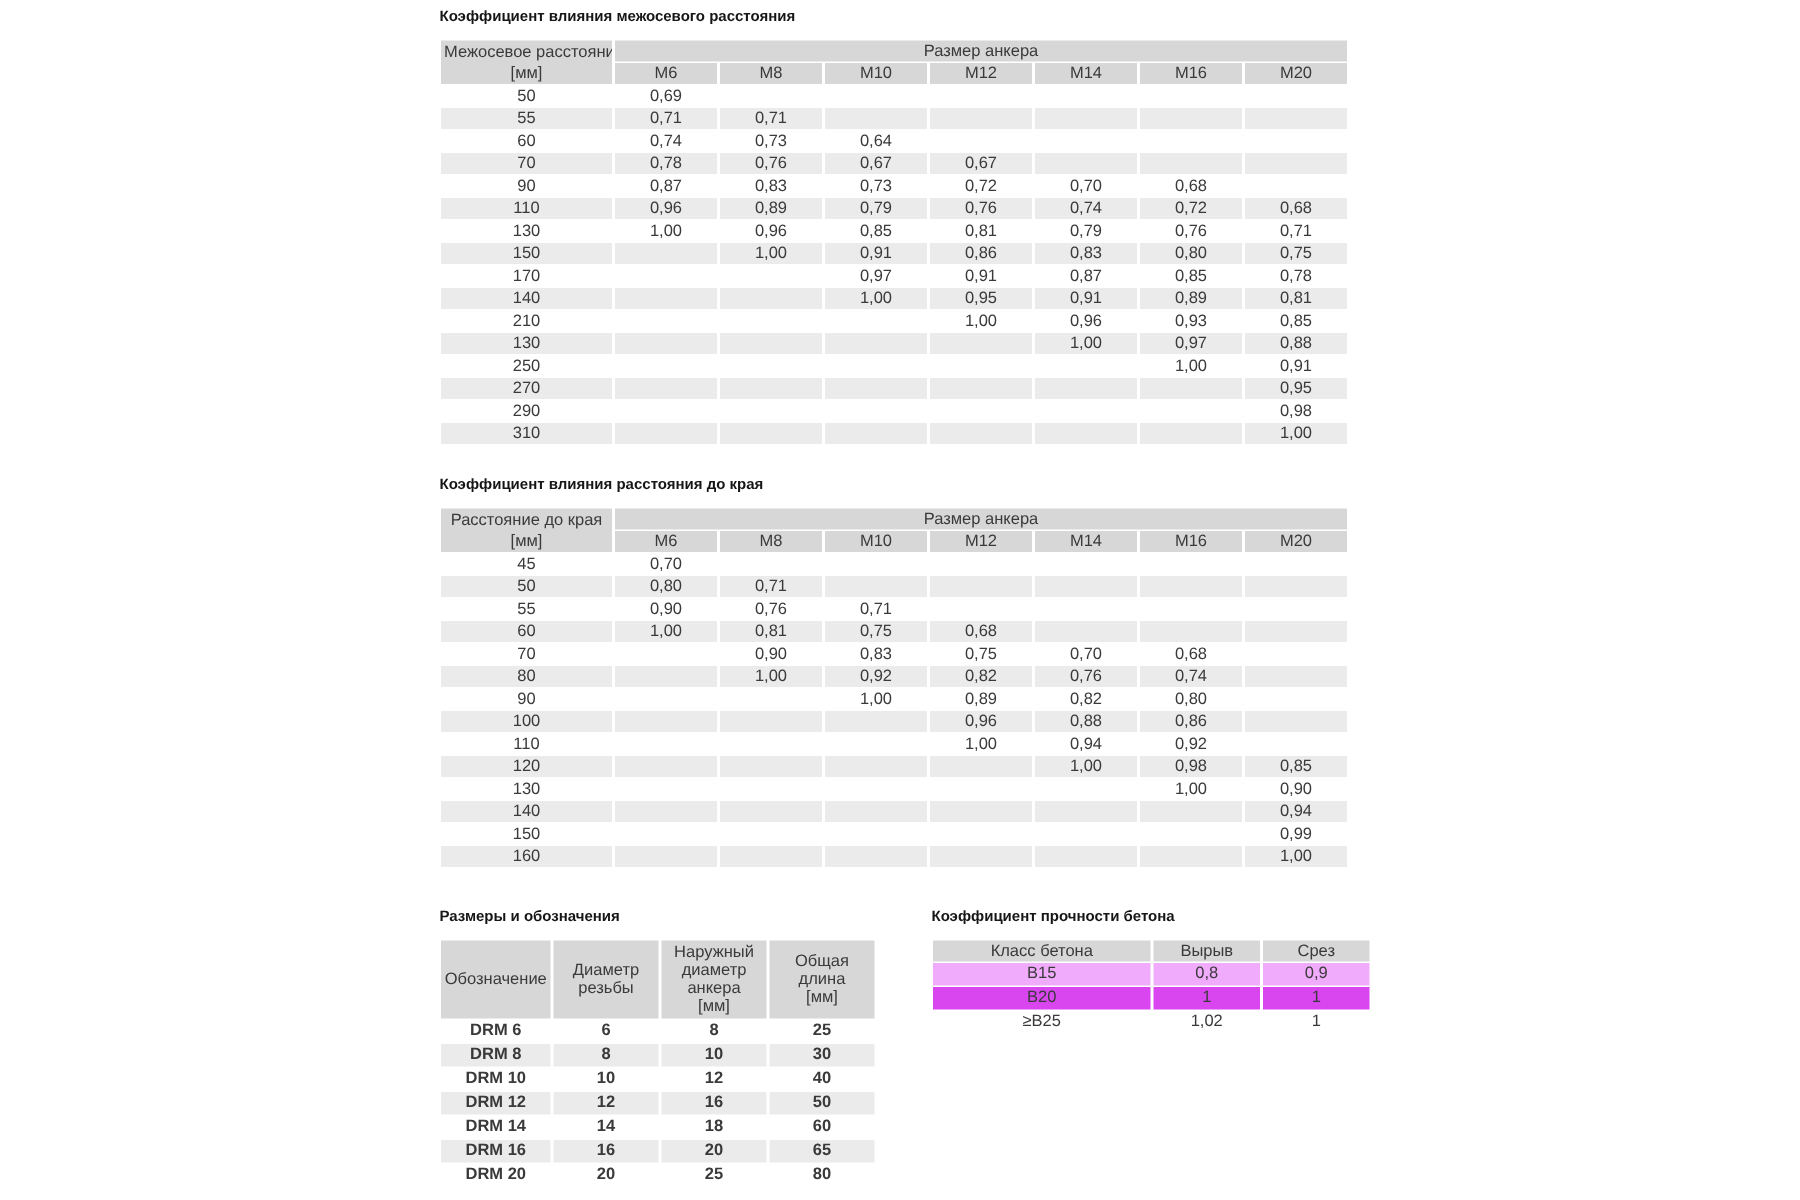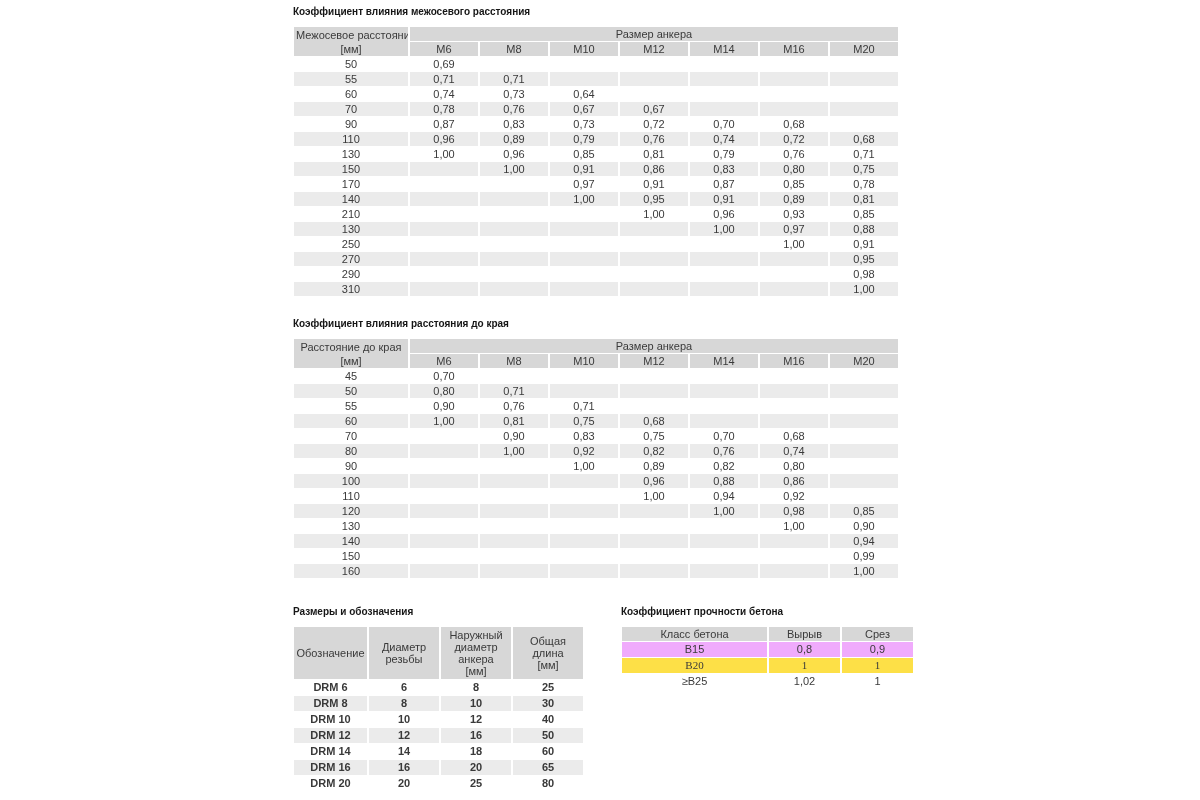--- a/index.html
+++ b/index.html
@@ -52,21 +52,21 @@
     white-space: pre-line;
     vertical-align: middle;
   }
   .simple tbody td { height: 15px; font-weight: bold; }
   .simple tbody tr:nth-child(even) td { background: #ebebeb; }
 
   
   .plain { width: 295px; }
   .plain tbody td { height: 15px; }
   .plain tbody tr:nth-child(1) td { background: #f0abfc; }
-  .plain tbody tr:nth-child(2) td { background: #fde047; font-family: Liberation Serif, serif; }
+  .plain tbody tr:nth-child(2) td { background: #d946ef; }
 </style>
 </head>
 <body>
 
 <div class="section" style="left:292px; top:6px;">
   <div class="title">Коэффициент влияния межосевого расстояния</div>
   <table class="tbl matrix">
     <colgroup>
         <col style="width:114px">
         <col span="7" style="width:68px">

